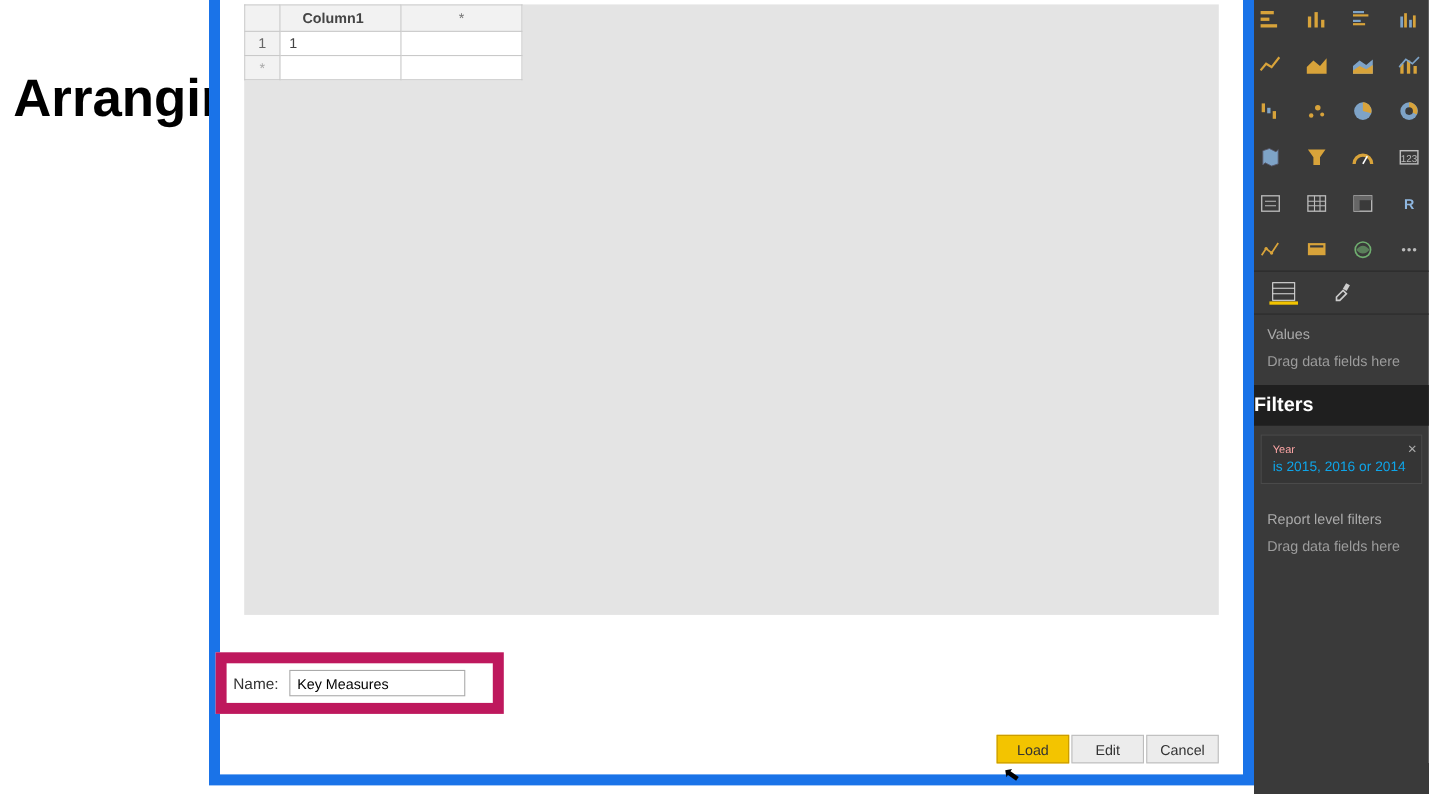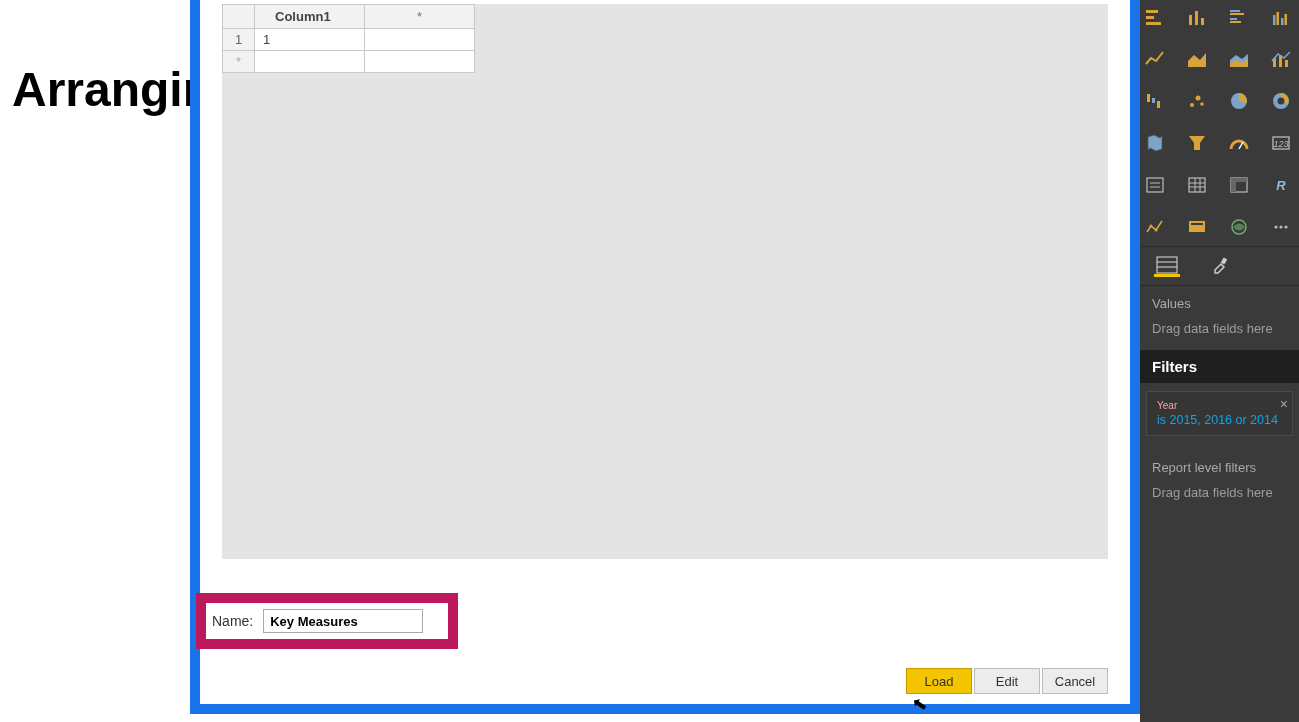--- a/index.html
+++ b/index.html
@@ -103,21 +103,20 @@
     gap: 10px;
     z-index: 5;
   }
   .name-highlight label { font-size: 14px; color:#333; }
   .name-highlight input {
     width: 160px;
     height: 24px;
     border: 1px solid #aaa;
     padding: 0 6px;
     font-size: 13px;
-    font-weight: bold;
   }
 
   .dlg-buttons {
     position: absolute;
     right: 22px;
     bottom: 10px;
     display: flex;
     gap: 2px;
   }
   .dlg-buttons button {
@@ -157,40 +156,39 @@
     font-size: 13px;
   }
   .viz-icons {
     padding: 6px 4px 8px 4px;
     display: grid;
     grid-template-columns: repeat(6, 22px);
     grid-auto-rows: 22px;
     gap: 20px;
     justify-content: start;
     border-bottom: 1px solid #2a2a2a;
-    font-style: italic;
   }
   .viz-icons .vi {
     width: 22px; height: 22px;
     display:flex;align-items:center;justify-content:center;
     cursor:pointer;
   }
   .viz-icons svg { width:20px;height:20px; }
 
   .well-tabs {
     display:flex; gap:28px; padding:8px 14px; border-bottom:1px solid #2a2a2a;
   }
   .well-tabs .tab { width:26px;height:22px; cursor:pointer; display:flex;align-items:center;justify-content:center;}
   .well-tabs .tab.active { border-bottom:3px solid #f3c400; }
 
   .section-label { padding:10px 12px 4px 12px; color:#aaa; font-size:13px; }
   .drop-hint { padding:6px 12px 14px 12px; color:#9c9c9c; font-size:13px; }
   .filters-header {
-    background:#1f1f1f; color:#fff; font-weight:700; font-size:15px;
-    padding:8px 12px;
+    background:#1f1f1f; color:#fff; font-weight:700; font-size:18px;
+    padding:8px 0;
   }
   .filter-card {
     margin:8px 6px; padding:8px 10px;
     background:#353535; border:1px solid #4a4a4a;
     position:relative;
   }
   .filter-card .fname { color:#fca5a5; font-size:10px; }
   .filter-card .fval { color:#0ea5e9; font-size:12.5px; margin-top:2px;}
   .filter-card .fx { position:absolute; right:4px; top:4px; color:#aaa; font-size:14px; cursor:pointer;}
 </style>

